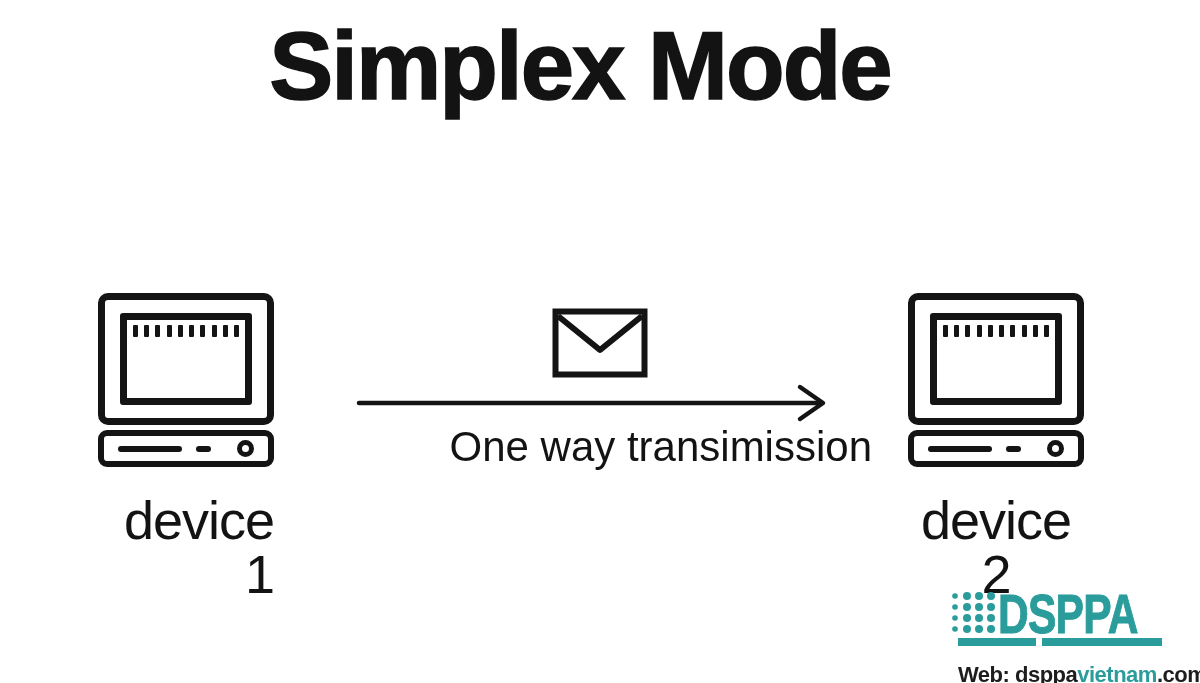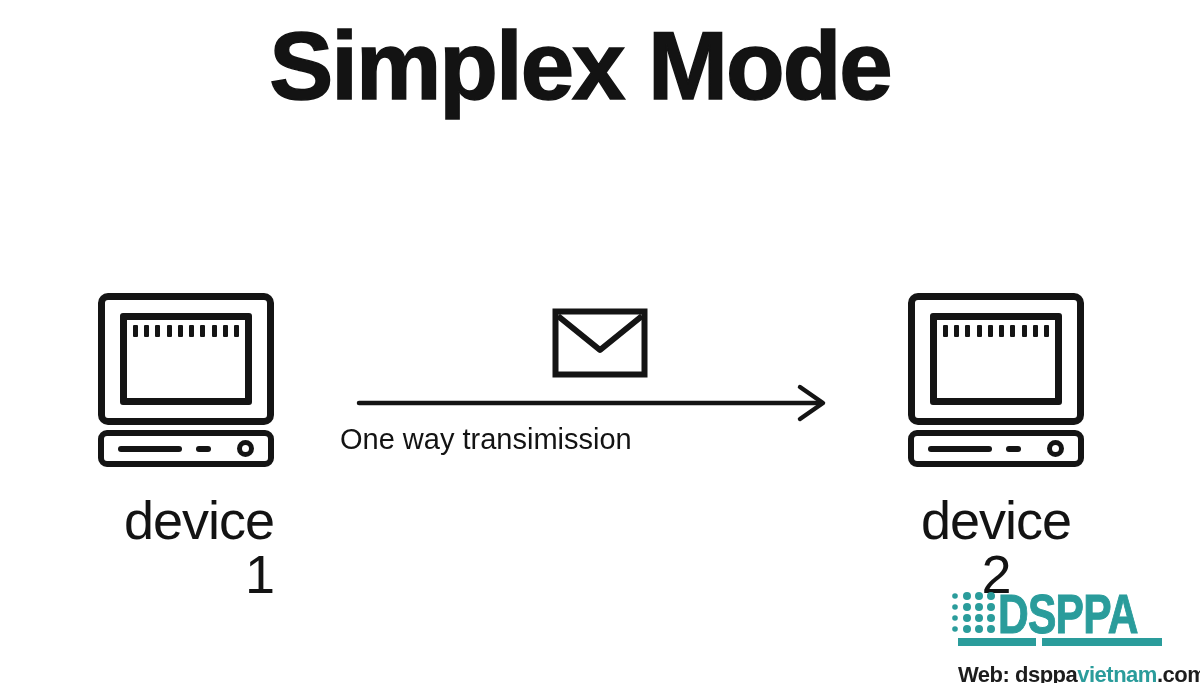--- a/index.html
+++ b/index.html
@@ -46,21 +46,21 @@
   .device-label{
     display:block; margin-top:26px; font-size:54px; line-height:1;
     color:#131313; letter-spacing:-1px;
   }
 
   
   .envelope{ position:absolute; left:552px; top:308px; width:96px; height:70px; }
   .arrow{ position:absolute; left:356px; top:383px; width:476px; height:40px; }
   .transmission-label{
     position:absolute; left:340px; top:424px; width:532px;
-    text-align:left; font-size:29px; line-height:1.1; color:#131313;
+    text-align:right; font-size:42px; line-height:1.1; color:#131313;
   }
 
   
   .logo{ position:absolute; left:958px; top:592px; width:224px; }
   .logo-row{ display:flex; align-items:flex-end;justify-content:flex-end; }
   .dots{
     display:grid; grid-template-columns:repeat(4,8px); grid-auto-rows:8px;
     column-gap:4px; row-gap:3px; margin:0 3px 1px 0;
   }
   .dots i{ display:block; width:8px; height:8px; border-radius:50%; background:#2a9c9b; }

